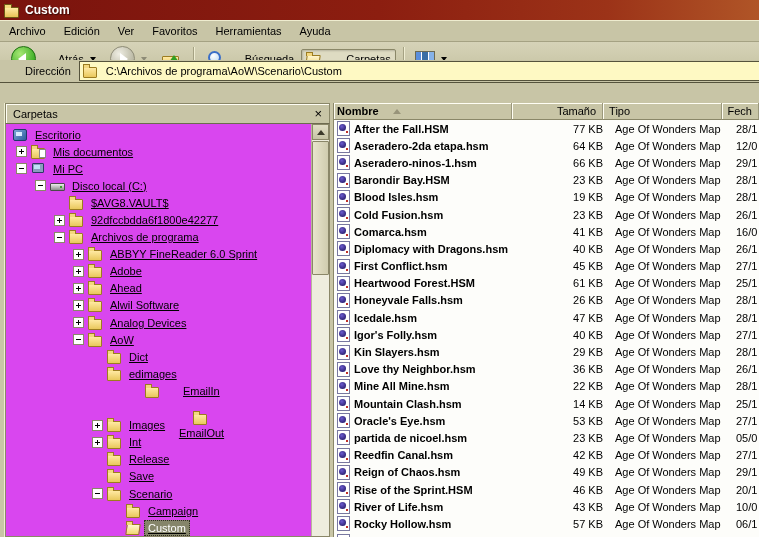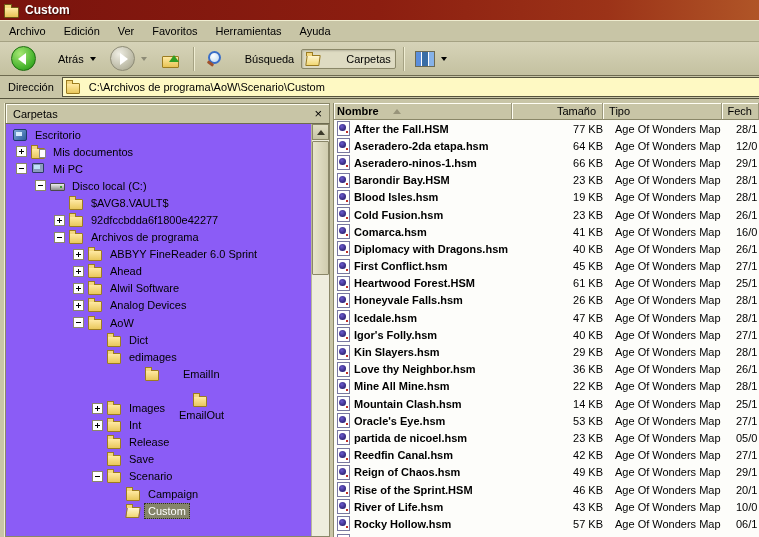--- a/index.html
+++ b/index.html
@@ -48,37 +48,37 @@
     border:5px solid transparent;border-bottom:7px solid #2f9e22;}
   .mag{position:relative;width:18px;height:18px;flex:none;}
   .mag::before{content:'';position:absolute;left:3px;top:1px;width:9px;height:9px;border-radius:50%;
     border:2px solid #3a6ec8;background:radial-gradient(circle at 35% 30%,#fff,#bcd8f2);}
   .mag::after{content:'';position:absolute;left:2px;top:12px;width:7px;height:3px;background:#a0522d;
     transform:rotate(35deg);border-radius:1px;}
   .views-icon{width:18px;height:14px;border:1px solid #6c6a52;background:
     linear-gradient(90deg,#5a8edc 0 5px,#fff 5px 6px,#3a6ea5 6px 12px,#fff 12px 13px,#86b2e8 13px 18px);flex:none;}
 
   
-  .addressbar{position:absolute;left:0;top:76px;width:759px;height:23px;background:#c8c5a6;
-    display:flex;align-items:center;padding-left:8px;box-sizing:border-box;border-bottom:1px solid #55533c;}
+  .addressbar{position:absolute;left:0;top:60px;width:759px;height:23px;background:#c8c5a6;
+    display:flex;align-items:center;padding-left:25px;box-sizing:border-box;border-bottom:1px solid #55533c;}
   .addr-label{margin-right:8px;}
   .addr-input{flex:1;height:18px;background:#fef9c3;border:1px solid #55533c;border-right:none;
     display:flex;align-items:center;padding-left:3px;gap:5px;}
 
   
   .main{position:absolute;left:0;top:99px;width:759px;bottom:0;background:#c8c5a6;}
 
   
   .left-panel{position:absolute;left:4px;top:4px;width:325px;bottom:0;
     display:flex;flex-direction:column;border-left:1px solid #efedd2;}
   .panel-header{height:19px;background:#c8c5a6;border:1px solid #8a8768;border-bottom:none;
     box-shadow:inset 1px 1px 0 #fffef4;display:flex;align-items:center;
     justify-content:space-between;padding:0 7px;flex:none;}
   .close{font-size:13px;line-height:13px;cursor:default;}
-  .tree-wrap{flex:1;display:flex;border:1px solid #8a8768;border-top:1px solid #6e6b50;overflow:hidden;background:#8b5cf6;}
+  .tree-wrap{flex:1;display:flex;border:1px solid #8a8768;border-top:1px solid #6e6b50;overflow:hidden;background:#d946ef;text-decoration:underline;}
   .tree{flex:1;overflow:hidden;padding-top:2px;}
   .tree-row{height:17.1px;display:flex;align-items:center;white-space:nowrap;}
   .expandbox{width:9px;height:9px;flex:none;background:#fff;border:1px solid #8a8768;position:relative;margin-right:4px;}
   .expandbox::before{content:'';position:absolute;left:2px;top:4px;width:5px;height:1px;background:#000;}
   .expandbox.plus::after{content:'';position:absolute;left:4px;top:2px;width:1px;height:5px;background:#000;}
   .expandbox.none{visibility:hidden;}
   .t-label{padding:1px 3px;border:1px dotted transparent;}
   .t-label.sel{background:#85856a;color:#fff;border:1px dotted #2e2e20;}
 
   
@@ -234,20 +234,25 @@
               <span class="t-label">Archivos de programa</span>
             </div>
             <div class="tree-row" style="padding-left: 67px;">
               <span class="expandbox plus"></span>
               <span class="t-icon ic-folder"></span>
               <span class="t-label">ABBYY FineReader 6.0 Sprint</span>
             </div>
             <div class="tree-row" style="padding-left: 67px;">
               <span class="expandbox plus"></span>
               <span class="t-icon ic-folder"></span>
+              <span class="t-label">Adobe</span>
+            </div>
+            <div class="tree-row" style="padding-left: 67px;">
+              <span class="expandbox plus"></span>
+              <span class="t-icon ic-folder"></span>
               <span class="t-label">Ahead</span>
             </div>
             <div class="tree-row" style="padding-left: 67px;">
               <span class="expandbox plus"></span>
               <span class="t-icon ic-folder"></span>
               <span class="t-label">Alwil Software</span>
             </div>
             <div class="tree-row" style="padding-left: 67px;">
               <span class="expandbox plus"></span>
               <span class="t-icon ic-folder"></span>

